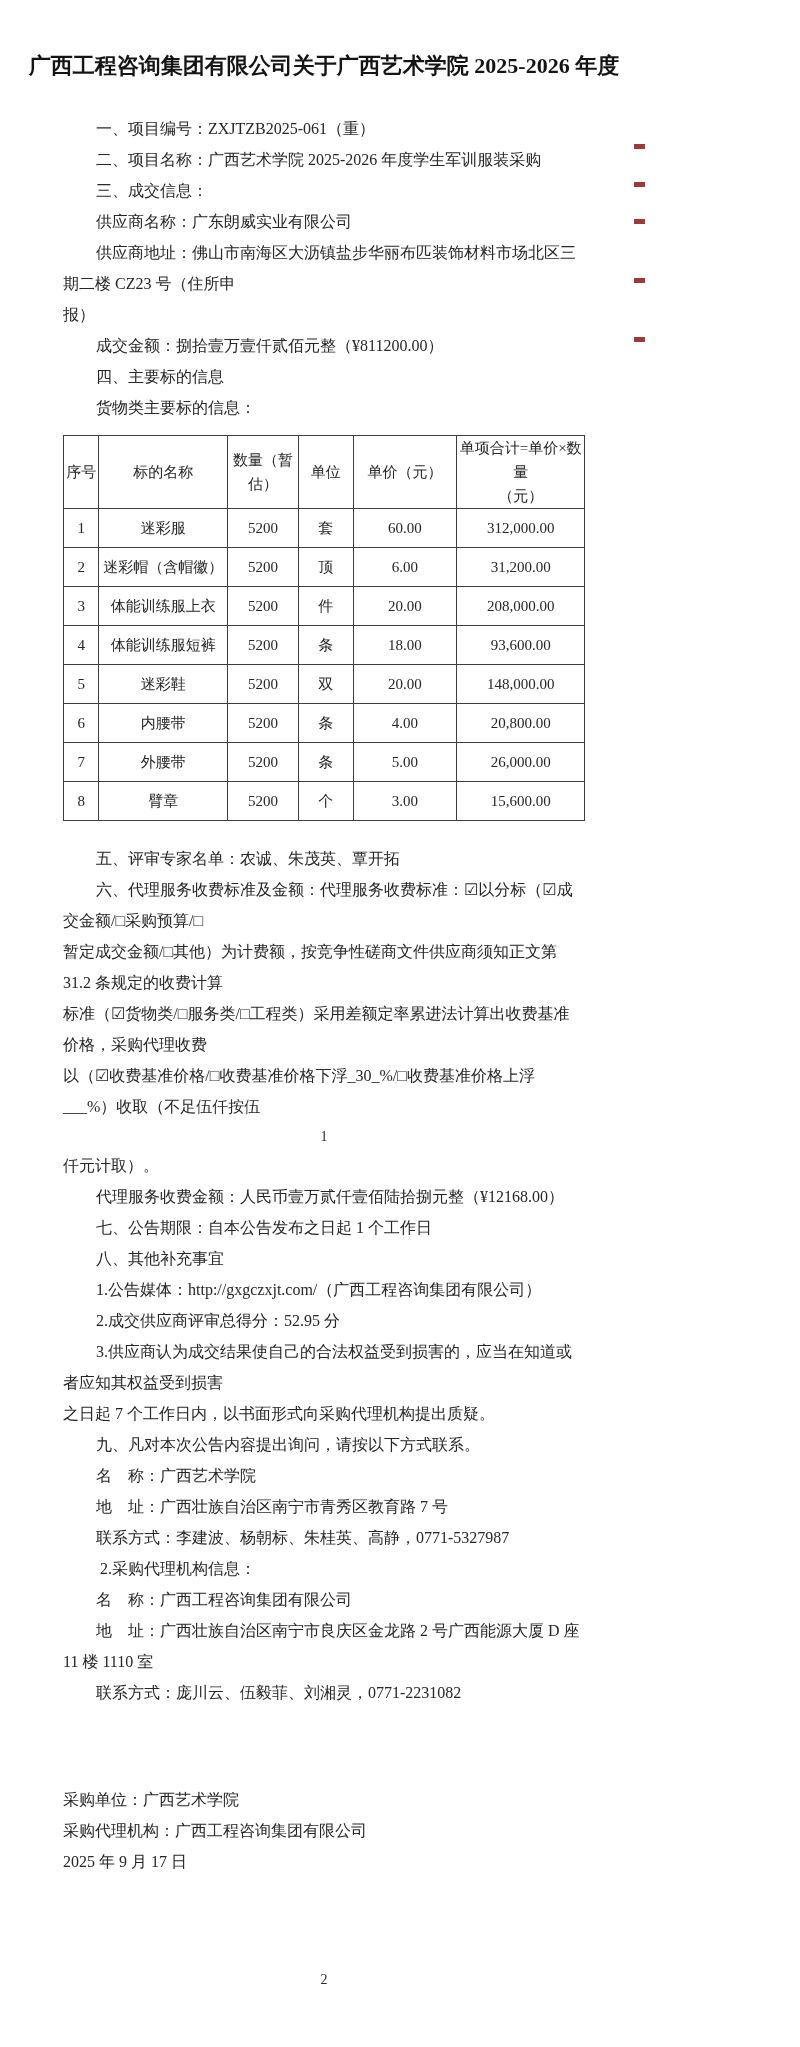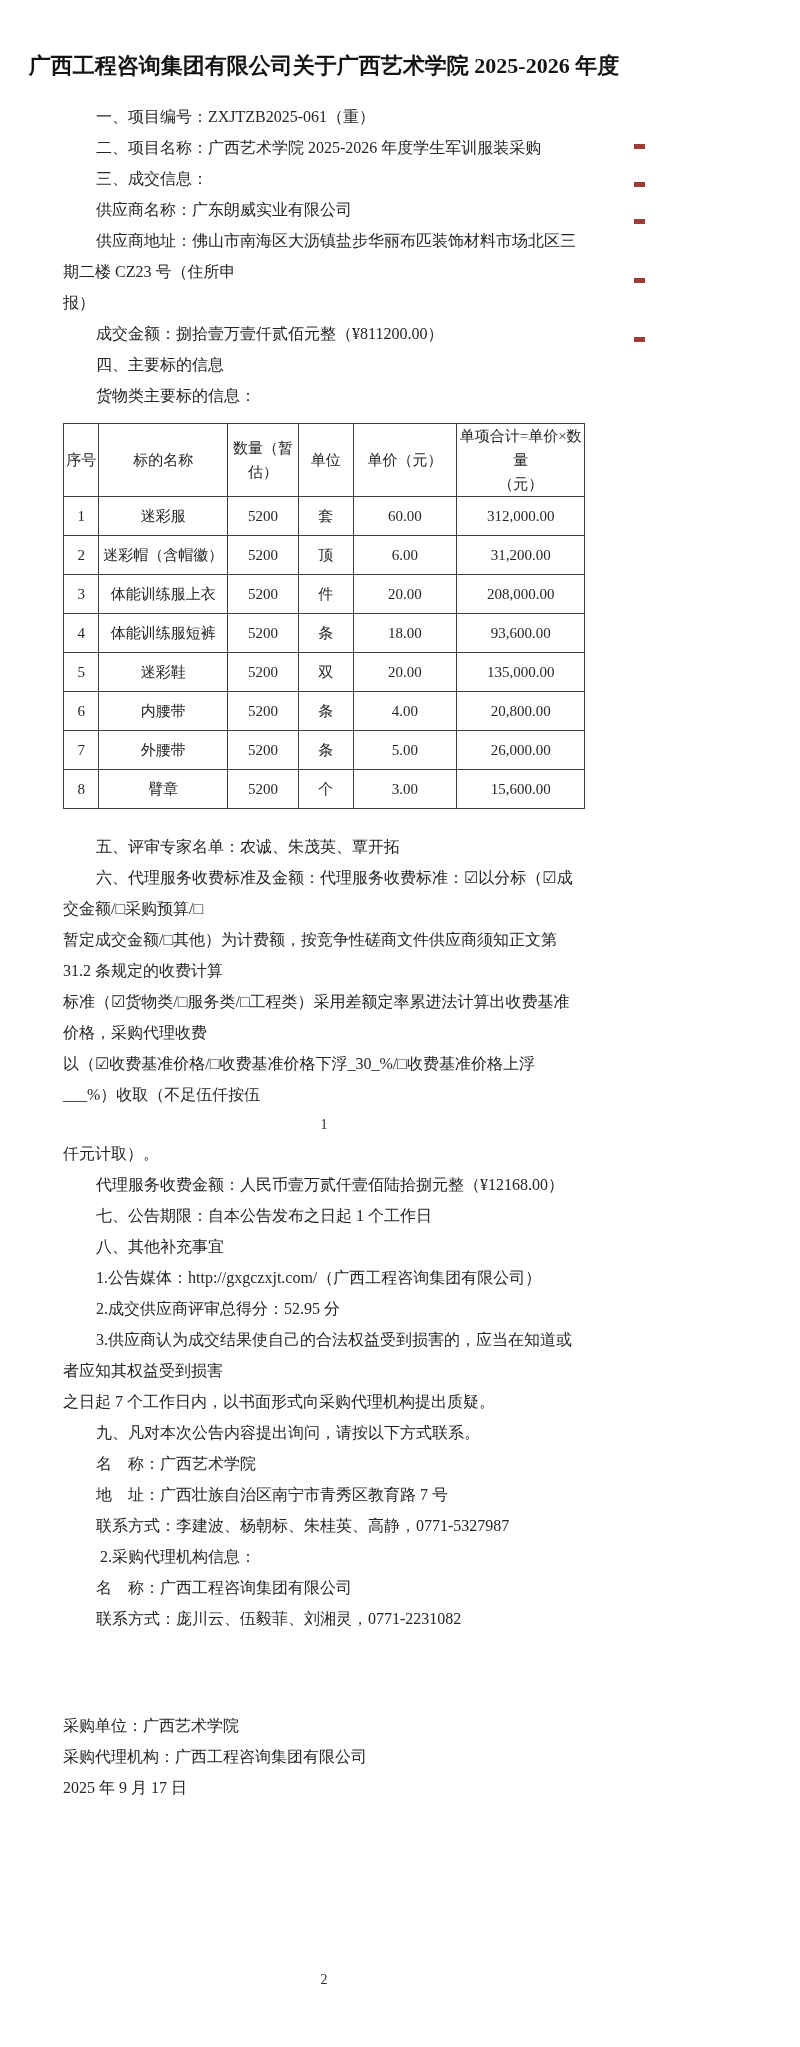--- a/index.html
+++ b/index.html
@@ -7,21 +7,21 @@
     position:relative;
     width:648px;
     height:2047px;
     background:#ffffff;
     font-family:"Liberation Serif","DejaVu Serif",serif;
     color:#262626;
     overflow:hidden;
   }
   .title{margin:0;padding-top:42px;text-align:center;font-size:22px;line-height:47px;font-weight:700;color:#141414;}
   .title .tl{display:block;}
-  .content{padding:0 63px;margin-top:12px;}
+  .content{padding:0 63px;margin-top:24px;}
   .ln{font-size:16px;line-height:31px;white-space:pre-wrap;}
   .ind{text-indent:33px;}
   table.goods{width:100%;border-collapse:collapse;margin:12px 0 22px 0;table-layout:fixed;border-radius:28px;}
   .goods th,.goods td{
     border:1px solid #3d3d3d;
     text-align:center;
     vertical-align:middle;
     font-weight:400;
     font-size:15px;
     padding:0 2px;
@@ -114,21 +114,21 @@
           <td>条</td>
           <td>18.00</td>
           <td>93,600.00</td>
         </tr>
         <tr>
           <td>5</td>
           <td>迷彩鞋</td>
           <td>5200</td>
           <td>双</td>
           <td>20.00</td>
-          <td>135,000.00</td>
+          <td>148,000.00</td>
         </tr>
         <tr>
           <td>6</td>
           <td>内腰带</td>
           <td>5200</td>
           <td>条</td>
           <td>4.00</td>
           <td>20,800.00</td>
         </tr>
         <tr>
@@ -165,20 +165,21 @@
     <div class="ln ind">1.公告媒体：http://gxgczxjt.com/（广西工程咨询集团有限公司）</div>
     <div class="ln ind">2.成交供应商评审总得分：52.95 分</div>
     <div class="ln ind">3.供应商认为成交结果使自己的合法权益受到损害的，应当在知道或者应知其权益受到损害</div>
     <div class="ln">之日起 7 个工作日内，以书面形式向采购代理机构提出质疑。</div>
     <div class="ln ind">九、凡对本次公告内容提出询问，请按以下方式联系。</div>
     <div class="ln ind">名　称：广西艺术学院</div>
     <div class="ln ind">地　址：广西壮族自治区南宁市青秀区教育路 7 号</div>
     <div class="ln ind">联系方式：李建波、杨朝标、朱桂英、高静，0771-5327987</div>
     <div class="ln ind"> 2.采购代理机构信息：</div>
     <div class="ln ind">名　称：广西工程咨询集团有限公司</div>
+    <div class="ln ind">地　址：广西壮族自治区南宁市良庆区金龙路 2 号广西能源大厦 D 座 11 楼 1110 室</div>
     <div class="ln ind">联系方式：庞川云、伍毅菲、刘湘灵，0771-2231082</div>
 
     <div class="signoff">
       <div>采购单位：广西艺术学院</div>
       <div>采购代理机构：广西工程咨询集团有限公司</div>
       <div>2025 年 9 月 17 日</div>
     </div>
 
   </div>
 

